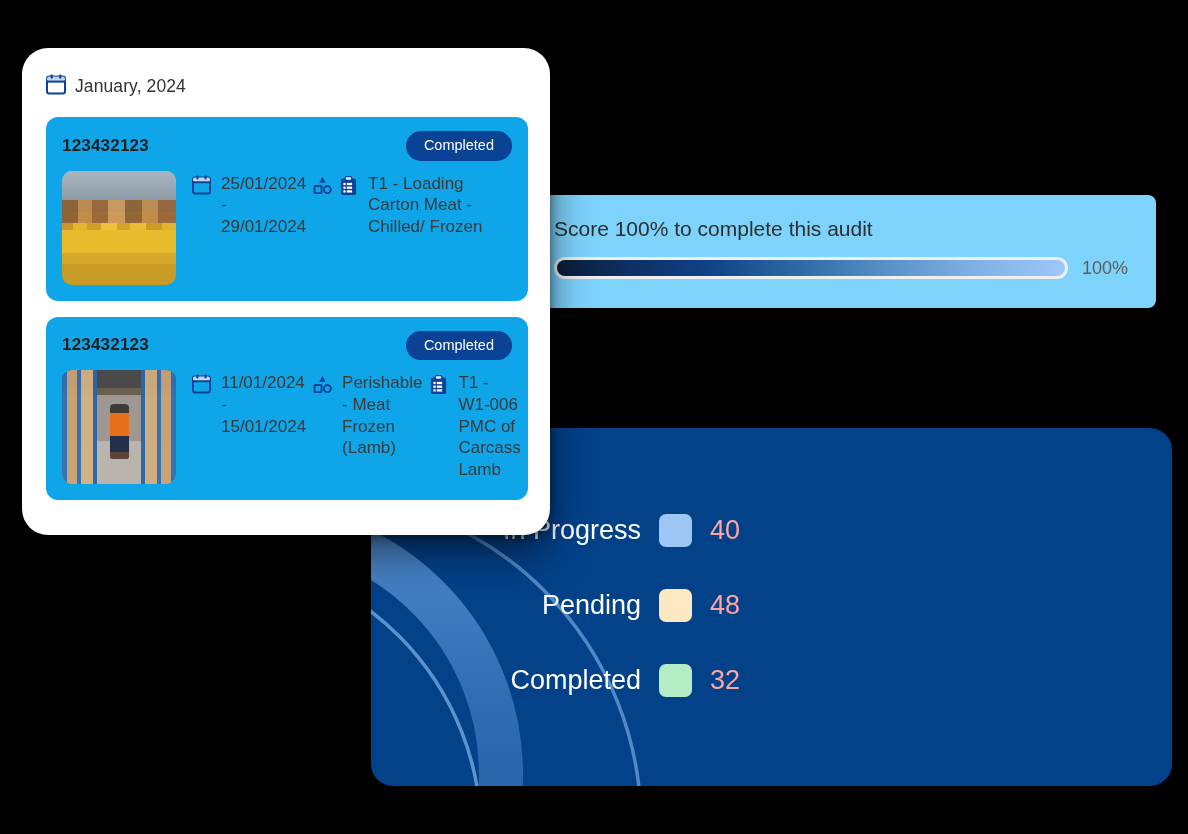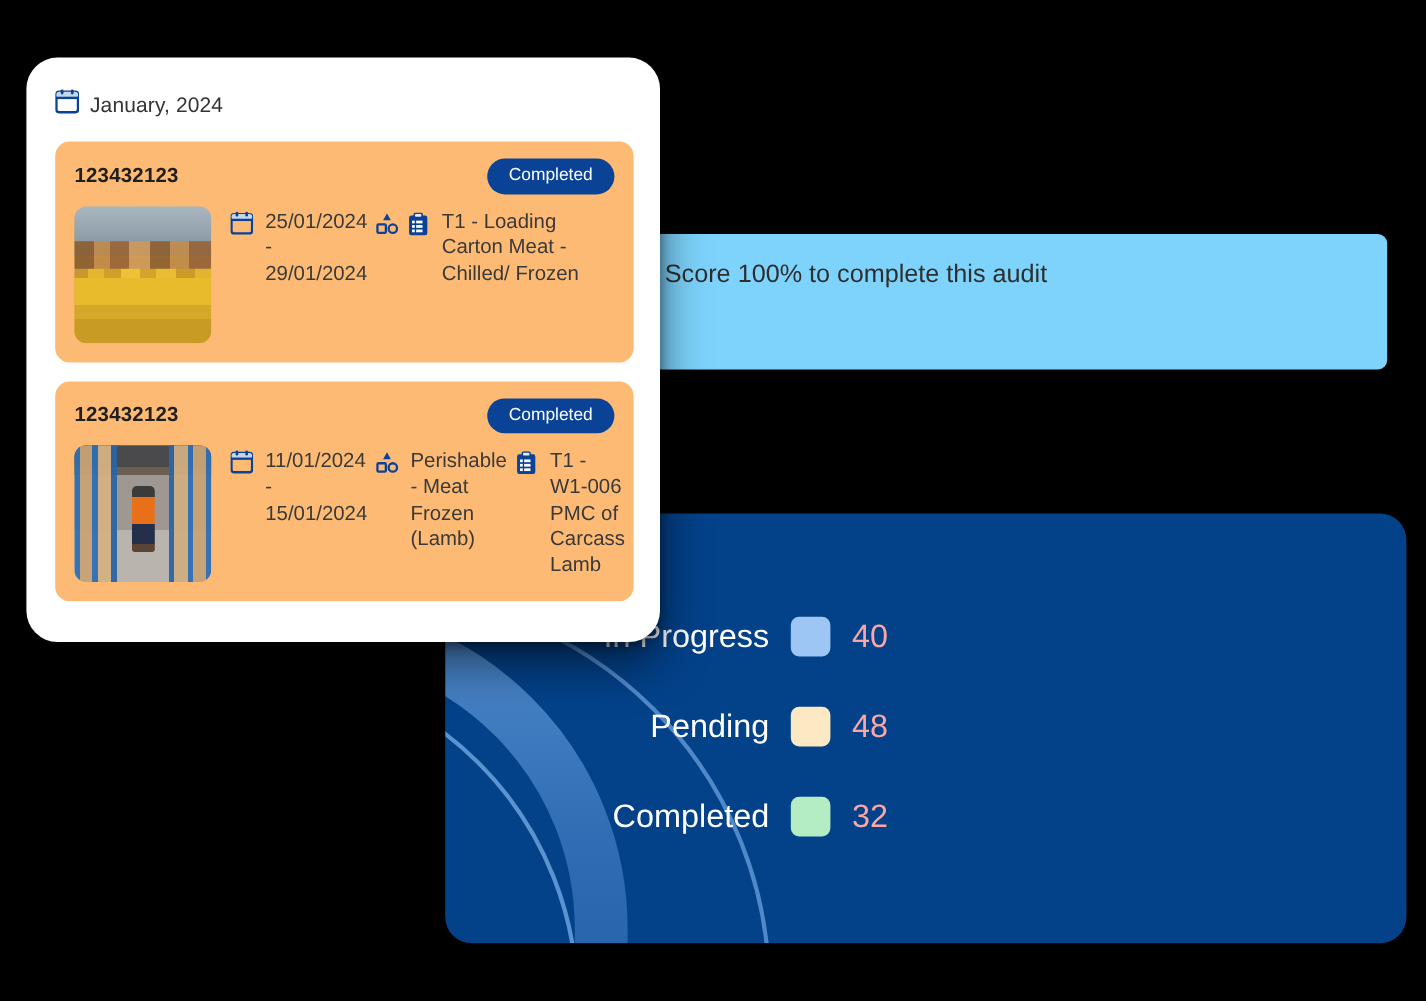--- a/index.html
+++ b/index.html
@@ -20,21 +20,21 @@
     border-radius: 26px;
     box-shadow: 0 16px 40px rgba(0,0,0,0.55), 0 2px 10px rgba(0,0,0,0.45);
     padding: 26px 22px 20px 24px;
     z-index: 40;
   }
   .month-header { display: flex; align-items: center; gap: 9px; margin-bottom: 18px; }
   .month-header .label {
     font-size: 17.5px; color: #333333; letter-spacing: .1px;
   }
   .audit-item {
-    background: #fdba74;
+    background: #0ea5e9;
     border-radius: 12px;
     padding: 14px 16px 16px 16px;
     margin-bottom: 16px;
   }
   .audit-item-top {
     display: flex; align-items: center; justify-content: space-between;
     margin-bottom: 10px;
   }
   .audit-id { font-size: 17px; font-weight: 700; color: #1f1f1f; letter-spacing: .2px; }
   .status-badge {
@@ -198,20 +198,26 @@
         <span class="legend-label">Completed</span>
         <span class="legend-swatch" style="background:#b4edc3"></span>
         <span class="legend-value">32</span>
       </div>
     </div>
 
   </div>
 
   <div class="score-card">
     <div class="score-title">Score 100% to complete this audit</div>
+    <div class="score-bar-row">
+      <div class="score-track">
+        <div class="score-fill" id="score-fill" style="width: 100%;"></div>
+      </div>
+      <div class="score-pct">100%</div>
+    </div>
   </div>
 
   <div class="audit-list-card">
 
     <div class="month-header">
       <span class="ico">
         <svg width="20" height="21" viewBox="0 0 20 21">
           <rect x="1" y="2.5" width="18" height="17" rx="2.2" fill="none" stroke="#0a4296" stroke-width="2"></rect>
           <rect x="1" y="2.5" width="18" height="5" rx="2.2" fill="#c6d6ea"></rect>
           <rect x="4.6" y="0.5" width="2.3" height="4.2" rx="1.1" fill="#0a4296"></rect>

